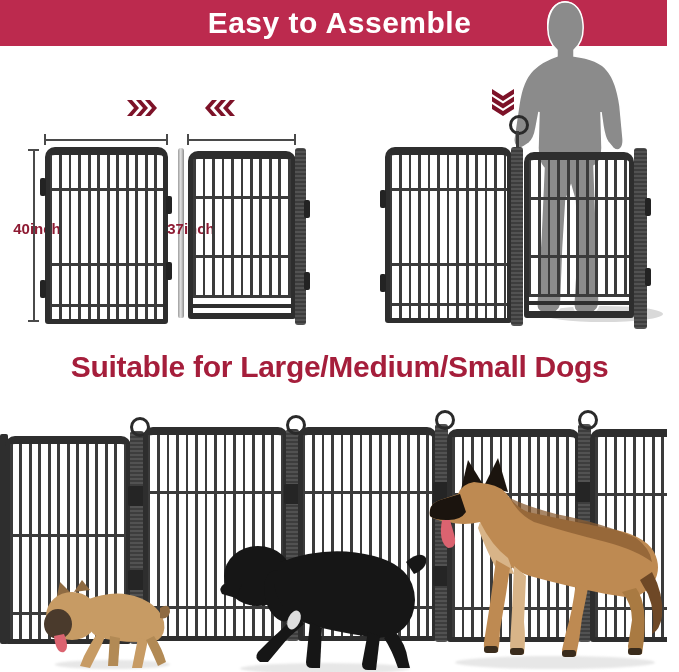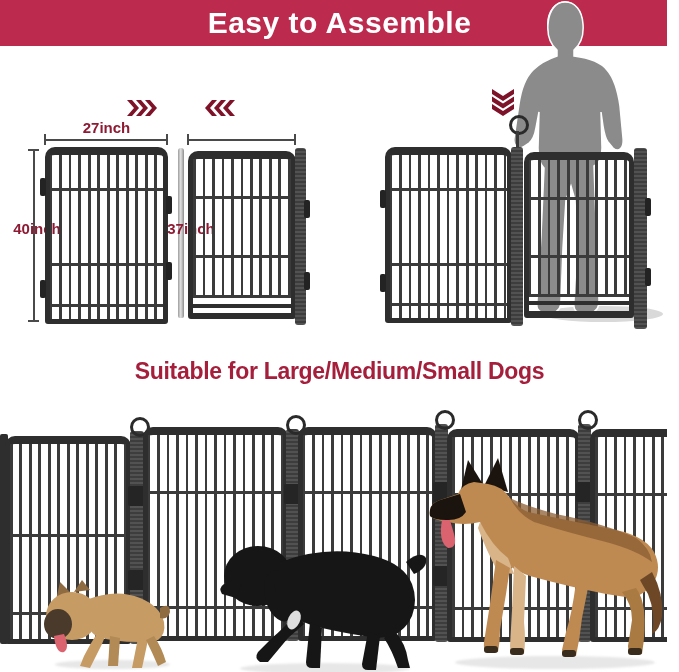--- a/index.html
+++ b/index.html
@@ -10,22 +10,22 @@
     --dog-fawn:#BE8A52; --tongue:#DB6370;
   }
   html,body{margin:0;padding:0;background:#fff;}
   .canvas{position:relative;width:667px;height:672px;background:#ffffff;overflow:hidden;
           font-family:"Liberation Sans",sans-serif;}
   
   .banner{position:absolute;left:0;top:0;width:679px;height:46px;background:var(--banner-bg);
           display:flex;align-items:center;justify-content:center;}
   .banner-title{color:var(--banner-text);font-size:30px;font-weight:bold;letter-spacing:.5px;}
   
-  .headline{position:absolute;left:0;top:358px;width:679px;text-align:center;
-            color:var(--headline);font-size:23px;font-weight:bold;letter-spacing:-.3px;}
+  .headline{position:absolute;left:0;top:350px;width:679px;text-align:center;
+            color:var(--headline);font-size:30px;font-weight:bold;letter-spacing:-.3px;}
   
   .dim-label{position:absolute;color:var(--dim-text);font-weight:bold;font-size:15px;text-align:center;}
   .dimline,.tick{position:absolute;background:#4a4a4a;}
   
   .panel{position:absolute;box-sizing:border-box;border:5px solid var(--fence-frame);
          border-top-width:8px;border-radius:10px 10px 3px 3px;}
   .mesh{position:absolute;left:0;right:0;top:0;bottom:0;
         background-image:repeating-linear-gradient(to right,var(--fence-bar) 0 2.5px,transparent 2.5px 9.5px);}
   .gate .mesh{bottom:16px;border-bottom:3px solid var(--fence-bar);}
   .hbar{position:absolute;left:0;right:0;height:3px;background:var(--fence-bar);}
@@ -55,21 +55,20 @@
   </svg>
 
   <svg style="left:205px;top:100px" width="30" height="16" viewBox="0 0 30 16">
     <g transform="scale(-1,1) translate(-30,0)">
       <path d="M0,0 L7,8 L0,16 L5,16 L12,8 L5,0 Z" fill="var(--chevron)"></path>
       <path d="M0,0 L7,8 L0,16 L5,16 L12,8 L5,0 Z" transform="translate(9)" fill="var(--chevron)"></path>
       <path d="M0,0 L7,8 L0,16 L5,16 L12,8 L5,0 Z" transform="translate(18)" fill="var(--chevron)"></path>
     </g>
   </svg>
 
-  <div class="dim-label" style="left:45px;top:119px;width:123px">27inch</div>
   <div class="dimline" style="left:45px;top:139px;width:123px;height:2px"></div>
   <div class="tick" style="left:44px;top:134px;width:2px;height:11px"></div>
   <div class="tick" style="left:166px;top:134px;width:2px;height:11px"></div>
 
   <div class="dimline" style="left:188px;top:139px;width:108px;height:2px"></div>
   <div class="tick" style="left:187px;top:134px;width:2px;height:11px"></div>
   <div class="tick" style="left:294px;top:134px;width:2px;height:11px"></div>
 
   <div class="dimline" style="left:33px;top:150px;width:2px;height:172px"></div>
   <div class="tick" style="left:28px;top:149px;width:11px;height:2px"></div>

